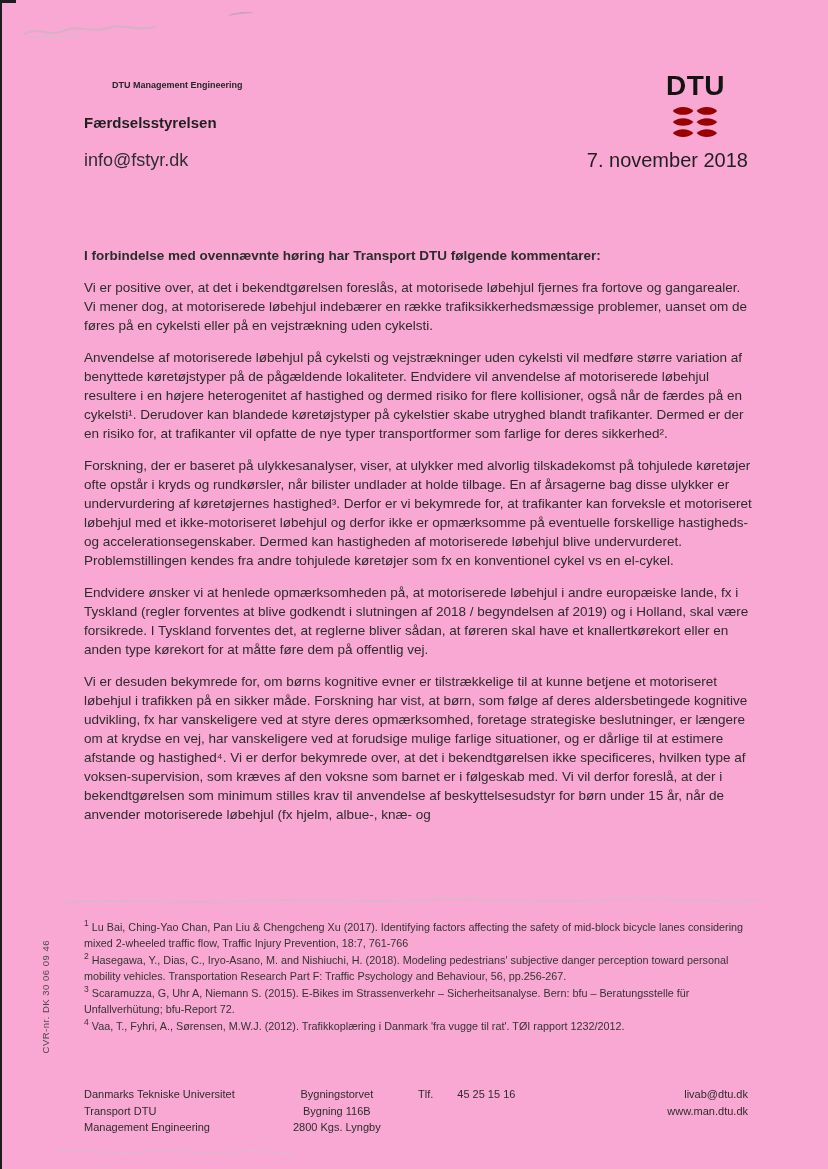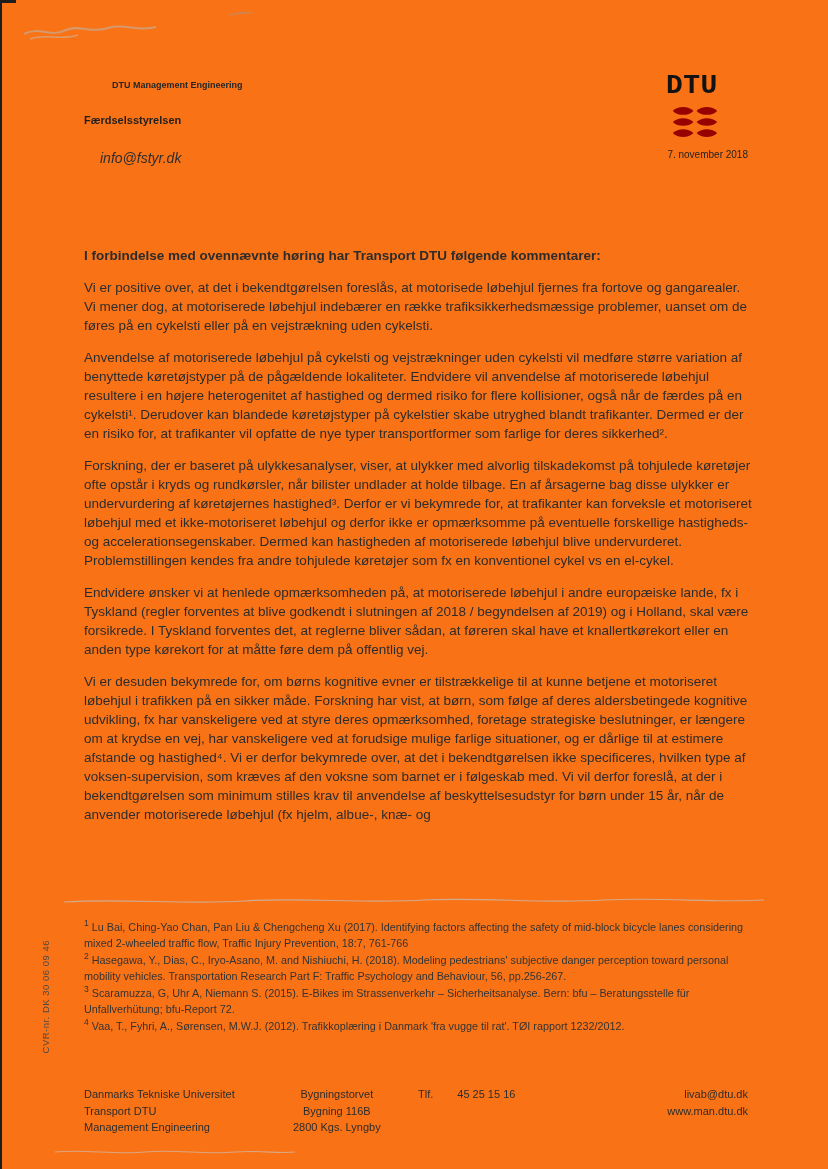--- a/index.html
+++ b/index.html
@@ -3,38 +3,38 @@
 <meta charset="utf-8">
 <style>
   * { margin:0; padding:0; box-sizing:border-box; }
   html,body { width:828px; height:1169px; }
   body {
     font-family:"Liberation Sans","DejaVu Sans",sans-serif;
     background:#e9e9e9;
   }
   .page {
     position:relative; width:828px; height:1169px;
-    background:#f97316; overflow:hidden; color:#2e2e2e;
+    background:#f9a8d4; overflow:hidden; color:#2e2e2e;
   }
   
   .edge-left  { position:absolute; left:0; top:0; width:2px; height:1169px; background:#1d1d1d; }
   .corner-top { position:absolute; left:0; top:0; width:16px; height:3px; background:#1d1d1d; }
   .art-top    { position:absolute; left:20px; top:18px; }
   .art-tick   { position:absolute; left:228px; top:12px; width:26px; height:6px;
                 border-top:2px solid #9a9a9a; opacity:.45; transform:rotate(-6deg); border-radius:50%; }
   .art-wave   { position:absolute; left:64px; top:894px; }
   .art-wave2  { position:absolute; left:55px; top:1146px; }
 
   
   .dept-small { position:absolute; left:112px; top:80px; font-size:9px; font-weight:700; color:#262626; }
-  .recipient  { position:absolute; left:84px; top:114px; font-size:11px; font-weight:700; color:#1f1f1f; }
-  .email      { position:absolute; left:100px; top:150px; font-size:14px;font-style:italic; }
-  .date       { position:absolute; right:80px; top:149px; font-size:10px; color:#1f1f1f; }
+  .recipient  { position:absolute; left:84px; top:114px; font-size:15px; font-weight:700; color:#1f1f1f; }
+  .email      { position:absolute; left:84px; top:150px; font-size:18px; }
+  .date       { position:absolute; right:80px; top:149px; font-size:20px; color:#1f1f1f; }
 
-  .logo       { position:absolute; left:666px; top:72px; width:56px;font-family:Liberation Mono, monospace; }
+  .logo       { position:absolute; left:666px; top:72px; width:56px; }
   .logo-text  { font-size:28px; font-weight:700; color:#131313; line-height:1; letter-spacing:.5px; }
   .logo-mark  { display:block; margin-top:3px; margin-left:6px; }
 
   
   .content      { position:absolute; left:84px; top:224px; width:668px; font-size:13.5px; line-height:19px; color:#2c2c2c; }
   .subject-line { font-weight:700; color:#1d1d1d; }
   .content p    { margin:13px 0 0 0; }
   .content p.first { margin-top:22px;font-weight:bold; }
 
   

